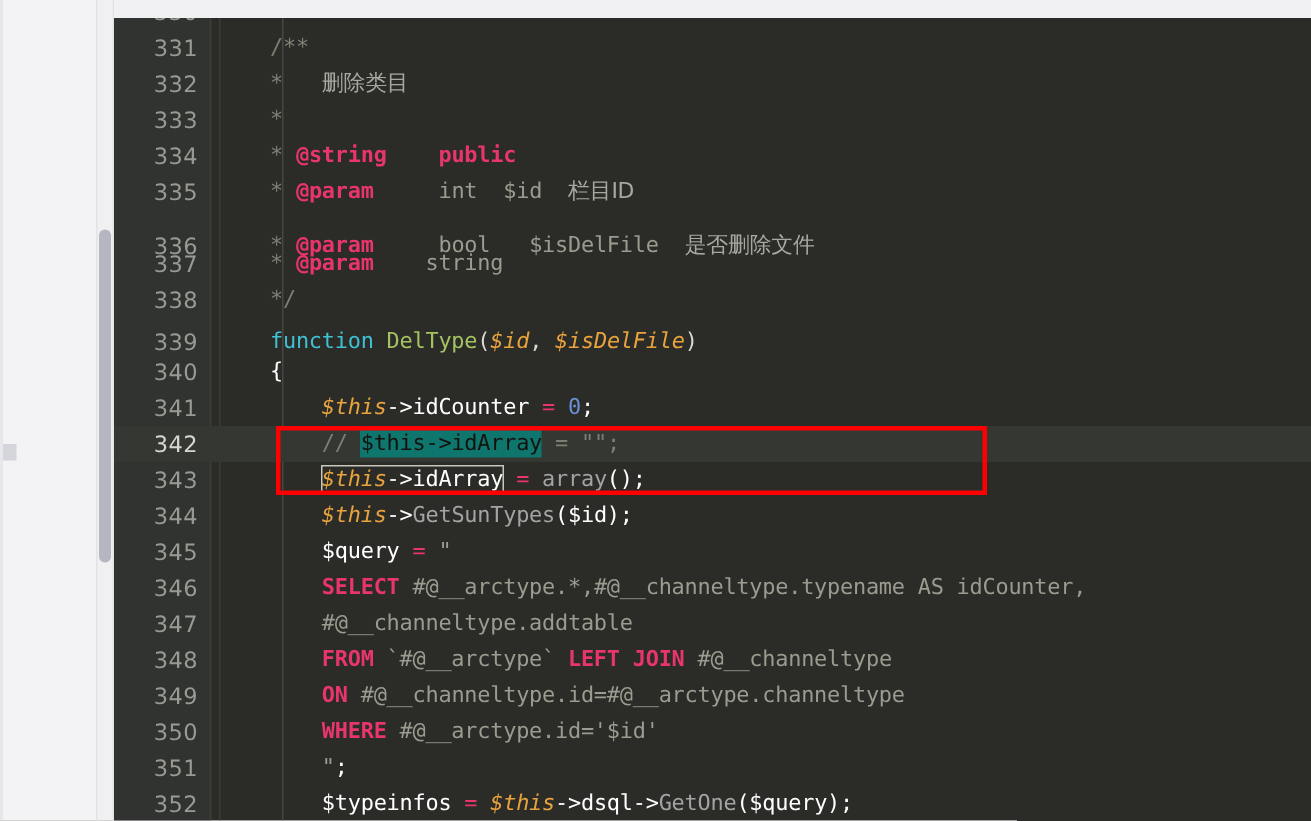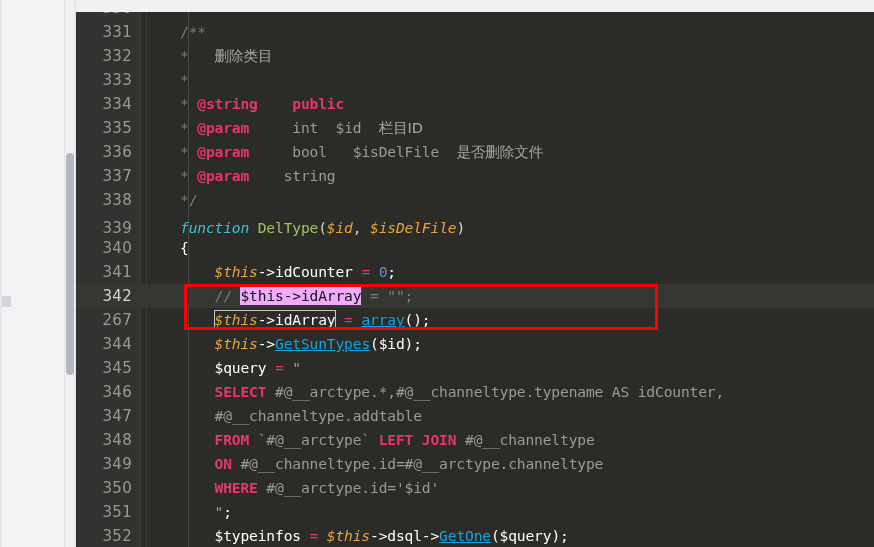--- a/index.html
+++ b/index.html
@@ -125,35 +125,35 @@
     color: #a9b7c6;
     white-space: pre;
     letter-spacing: -0.15px;
   }
 
   
   .c-comment   { color: #7a7f72; }
   .c-tag       { color: #e8356d; font-weight: bold; }
   .c-doctype   { color: #9b9b8f; }
   .c-cjk       { color: #a8a8a0; font-family: "DejaVu Sans", sans-serif; }
-  .c-keyword   { color: #3fc1d3; font-style: italic; }
+  .c-keyword   { color: #3fc1d3; }
   .c-fn        { color: #a5c261; }
   .c-var       { color: #e8a33d; font-style: italic; }
   .c-plain     { color: #e6e6e6; }
   .c-op        { color: #e8356d; }
   .c-num       { color: #6b8fd4; }
-  .c-method    { color: #0ea5e9; text-decoration: underline; }
+  .c-method    { color: #a3a3a3; }
   .c-string    { color: #9b9b8f; }
   .c-sqlkw     { color: #e8356d; font-weight: bold; }
   .c-punct     { color: #d8d8d2; }
   .c-white     { color: #ffffff; }
 
   
   .hl {
-    background: #f0abfc;
+    background: #0f766e;
     color: #14120f;
     font-style: normal;
     font-weight: normal;
     padding: 1px 0;
   }
   
   .hl-box {
     outline: 1px solid #c9c6bb;
     outline-offset: 0px;
   }
@@ -209,21 +209,21 @@
     <div class="line" style="top:80px">
       <span class="lineno">334</span>
       <span class="code"><span class="c-comment">*</span><span class="c-comment"> </span><span class="c-tag">@string</span><span class="c-comment">    </span><span class="c-tag">public</span></span>
     </div>
 
     <div class="line" style="top:104px">
       <span class="lineno">335</span>
       <span class="code"><span class="c-comment">*</span><span class="c-comment"> </span><span class="c-tag">@param</span><span class="c-comment">     </span><span class="c-doctype">int</span><span class="c-comment">  </span><span class="c-doctype">$id</span><span class="c-comment">  </span><span class="c-cjk">栏目ID</span></span>
     </div>
 
-    <div class="line" style="top:128px">
+    <div class="line" style="top:140px">
       <span class="lineno">336</span>
       <span class="code"><span class="c-comment">*</span><span class="c-comment"> </span><span class="c-tag">@param</span><span class="c-comment">     </span><span class="c-doctype">bool</span><span class="c-comment">   </span><span class="c-doctype">$isDelFile</span><span class="c-comment">  </span><span class="c-cjk">是否删除文件</span></span>
     </div>
 
     <div class="line" style="top:152px">
       <span class="lineno">337</span>
       <span class="code"><span class="c-comment">*</span><span class="c-comment"> </span><span class="c-tag">@param</span><span class="c-comment">    </span><span class="c-doctype">string</span></span>
     </div>
 
     <div class="line" style="top:176px">
@@ -245,21 +245,21 @@
       <span class="lineno">341</span>
       <span class="code"><span class="c-plain">    </span><span class="c-var">$this</span><span class="c-white">-&gt;idCounter </span><span class="c-op">=</span><span class="c-num"> 0</span><span class="c-white">;</span></span>
     </div>
 
     <div class="line current" style="top:272px">
       <span class="lineno">342</span>
       <span class="code"><span class="c-comment">    </span><span class="c-comment">// </span><span class="hl">$this-&gt;idArray</span><span class="c-comment"> = </span><span class="c-comment">""</span><span class="c-comment">;</span></span>
     </div>
 
     <div class="line" style="top:296px">
-      <span class="lineno">267</span>
+      <span class="lineno">343</span>
       <span class="code"><span class="c-plain">    </span><span class="hl-box"><span class="c-var">$this</span><span class="c-white">-&gt;idArray</span></span><span class="c-op"> = </span><span class="c-method">array</span><span class="c-white">();</span></span>
     </div>
 
     <div class="line" style="top:320px">
       <span class="lineno">344</span>
       <span class="code"><span class="c-plain">    </span><span class="c-var">$this</span><span class="c-white">-&gt;</span><span class="c-method">GetSunTypes</span><span class="c-white">($id);</span></span>
     </div>
 
     <div class="line" style="top:344px">
       <span class="lineno">345</span>

